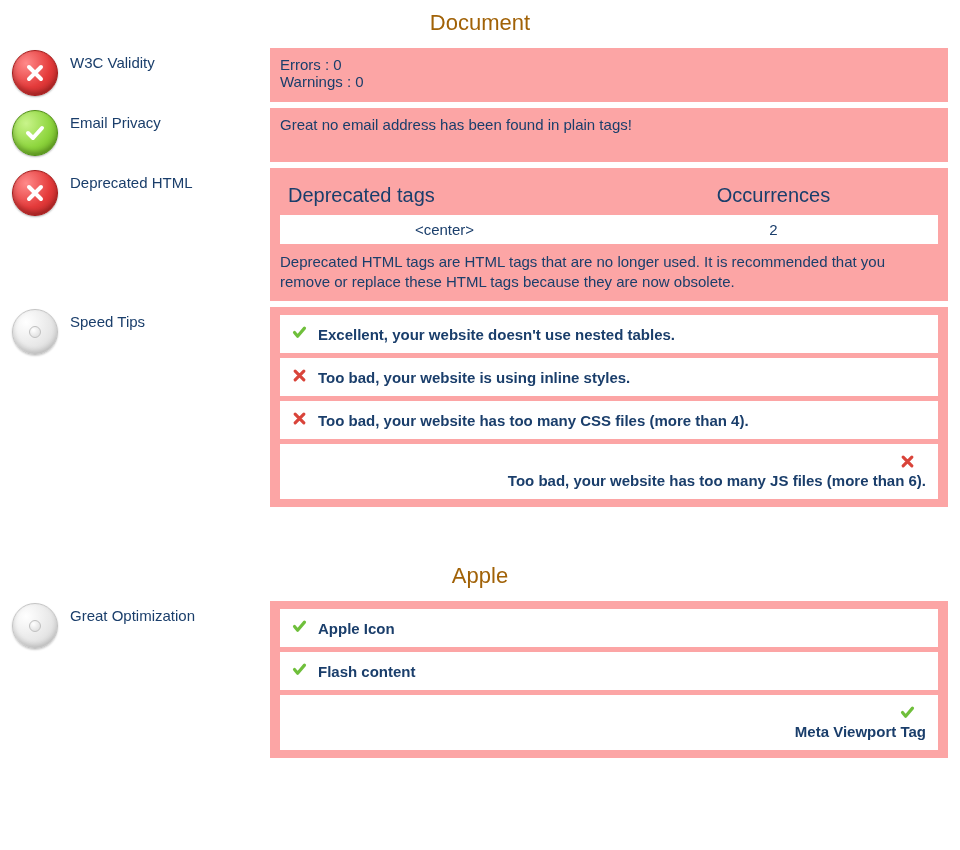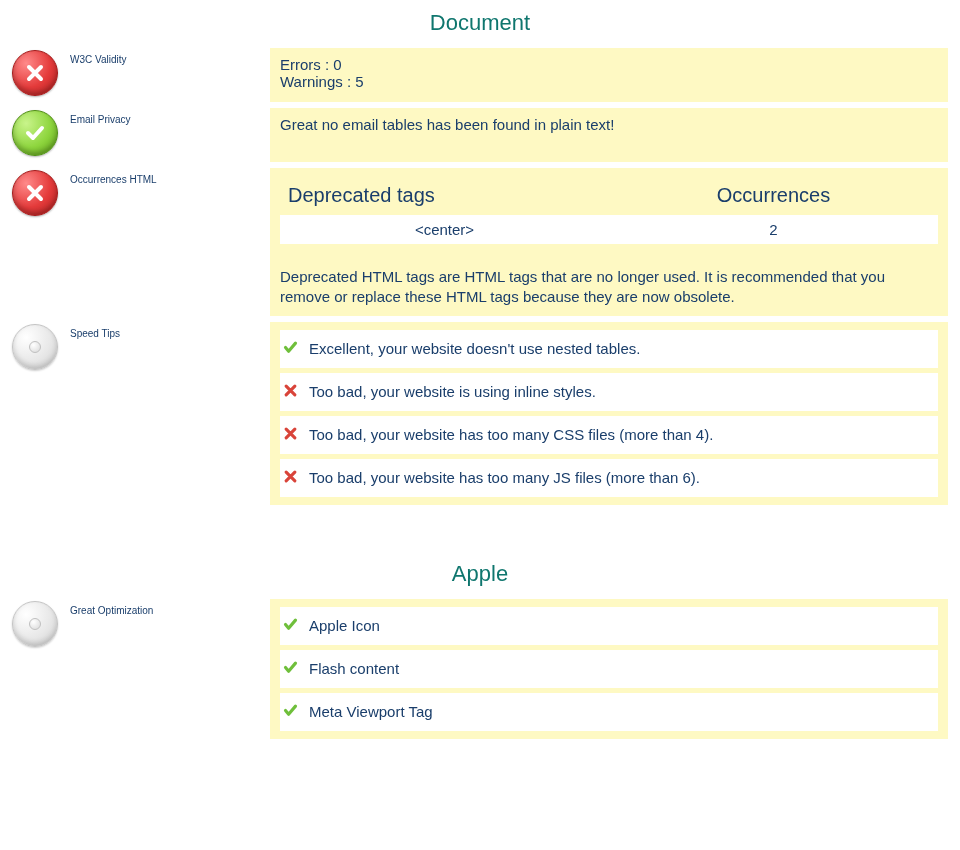--- a/index.html
+++ b/index.html
@@ -4,21 +4,21 @@
 <style>
   * { box-sizing: border-box; margin: 0; padding: 0; }
   body {
     font-family: Verdana, Geneva, sans-serif;
     font-size: 15px;
     color: #333;
     background: #fff;
     width: 960px;
   }
   .section-title {
-    color: #0f766e;
+    color: #a16207;
     font-size: 22px;
     font-weight: normal;
     text-align: center;
     margin: 10px 0 12px 0;
   }
   .row {
     display: flex;
     align-items: flex-start;
     margin-bottom: 6px;
   }
@@ -28,28 +28,28 @@
     display: flex;
     justify-content: flex-start;
     padding-left: 12px;
     padding-top: 2px;
   }
   .label-cell {
     width: 200px;
     flex-shrink: 0;
     padding-top: 6px;
     color: #1a3e6b;
-    font-size: 10px;
+    font-size: 15px;
   }
   .content-cell {
     flex: 1;
     margin-right: 12px;
   }
   .pink-box {
-    background: #fef9c3;
+    background: #fca5a5;
     padding: 8px 10px;
     color: #1a3e6b;
   }
   .pink-box.tall { min-height: 54px; }
   .dep-table {
     width: 100%;
     border-collapse: separate;
     border-spacing: 0 4px;
   }
   .dep-table th {
@@ -63,31 +63,32 @@
   .dep-table td {
     background: #fff;
     padding: 6px 10px;
     color: #1a3e6b;
     margin-left: 48px;
   }
   .dep-table td:first-child { text-align: center; }
   .dep-table td:last-child { text-align: center; }
   .dep-desc {
     color: #1a3e6b;
-    margin-top: 19px;
+    margin-top: 4px;
     line-height: 1.35;
   }
   .tip-item {
     background: #fff;
-    padding: 10px 3px;
+    padding: 10px 12px;
     margin-bottom: 5px;
     display: flex;
-    align-items: center;
-  }
-  .tip-item:last-child { margin-bottom: 0; }
+    align-items: flex-end;
+    font-weight: bold;
+  }
+  .tip-item:last-child { margin-bottom: 0; flex-direction: column; }
   .tip-icon {
     width: 26px;
     flex-shrink: 0;
   }
   .tip-text {
     color: #1a3e6b;
   }
   
   .circle {
     width: 46px;
@@ -133,48 +134,48 @@
     <div class="circle circle-red">
       <svg viewBox="0 0 24 24">
           <path d="M6 6 L18 18 M18 6 L6 18" stroke="#fff" stroke-width="4" stroke-linecap="round" fill="none"></path>
         </svg>
     </div>
   </div>
   <div class="label-cell">W3C Validity</div>
   <div class="content-cell">
     <div class="pink-box tall">
       <div>Errors : 0</div>
-      <div>Warnings : 5</div>
+      <div>Warnings : 0</div>
     </div>
   </div>
 </div>
 
 <div class="row">
   <div class="icon-cell">
     <div class="circle circle-green">
       <svg viewBox="0 0 24 24">
           <path d="M5 12 L10 17 L19 7" stroke="#fff" stroke-width="4" stroke-linecap="round" stroke-linejoin="round" fill="none"></path>
         </svg>
     </div>
   </div>
   <div class="label-cell">Email Privacy</div>
   <div class="content-cell">
-    <div class="pink-box tall">Great no email tables has been found in plain text!</div>
+    <div class="pink-box tall">Great no email address has been found in plain tags!</div>
   </div>
 </div>
 
 <div class="row">
   <div class="icon-cell">
     <div class="circle circle-red">
       <svg viewBox="0 0 24 24">
           <path d="M6 6 L18 18 M18 6 L6 18" stroke="#fff" stroke-width="4" stroke-linecap="round" fill="none"></path>
         </svg>
     </div>
   </div>
-  <div class="label-cell">Occurrences HTML</div>
+  <div class="label-cell">Deprecated HTML</div>
   <div class="content-cell">
     <div class="pink-box">
       <table class="dep-table">
         <thead>
           <tr>
             <th>Deprecated tags</th>
             <th>Occurrences</th>
           </tr>
         </thead>
         <tbody id="dep-rows">

